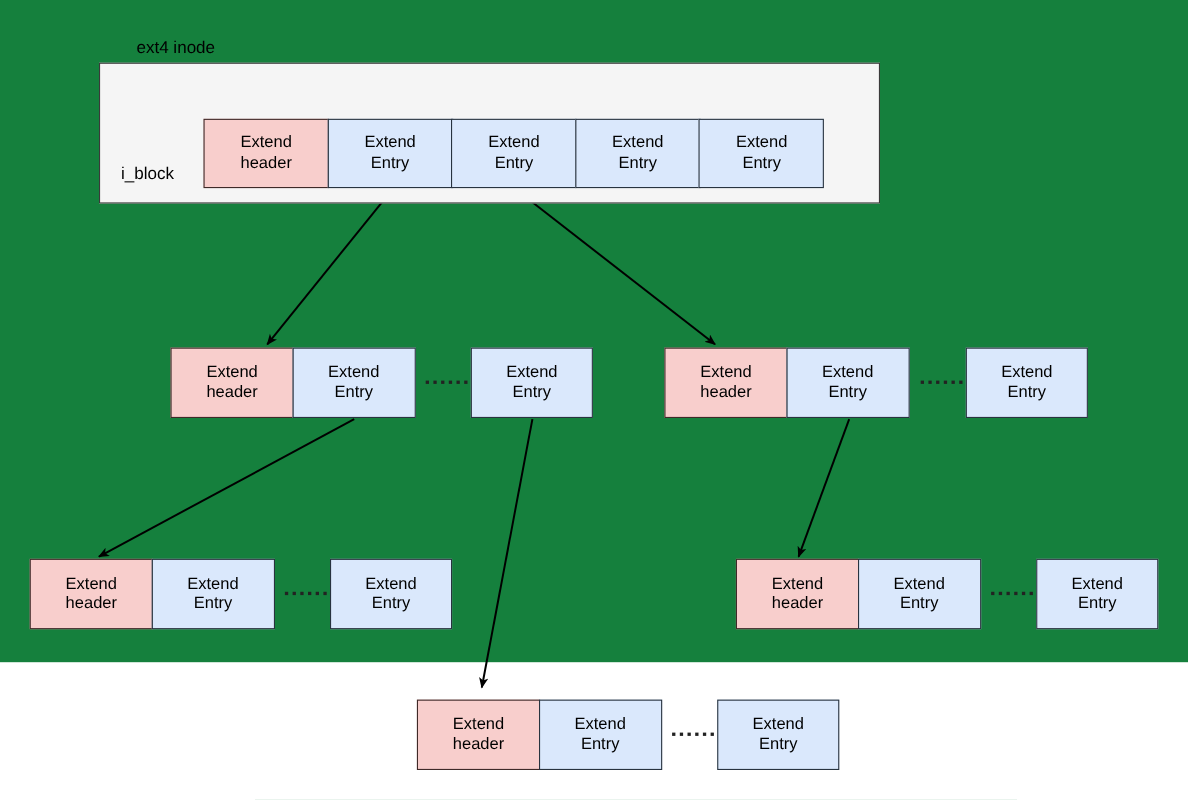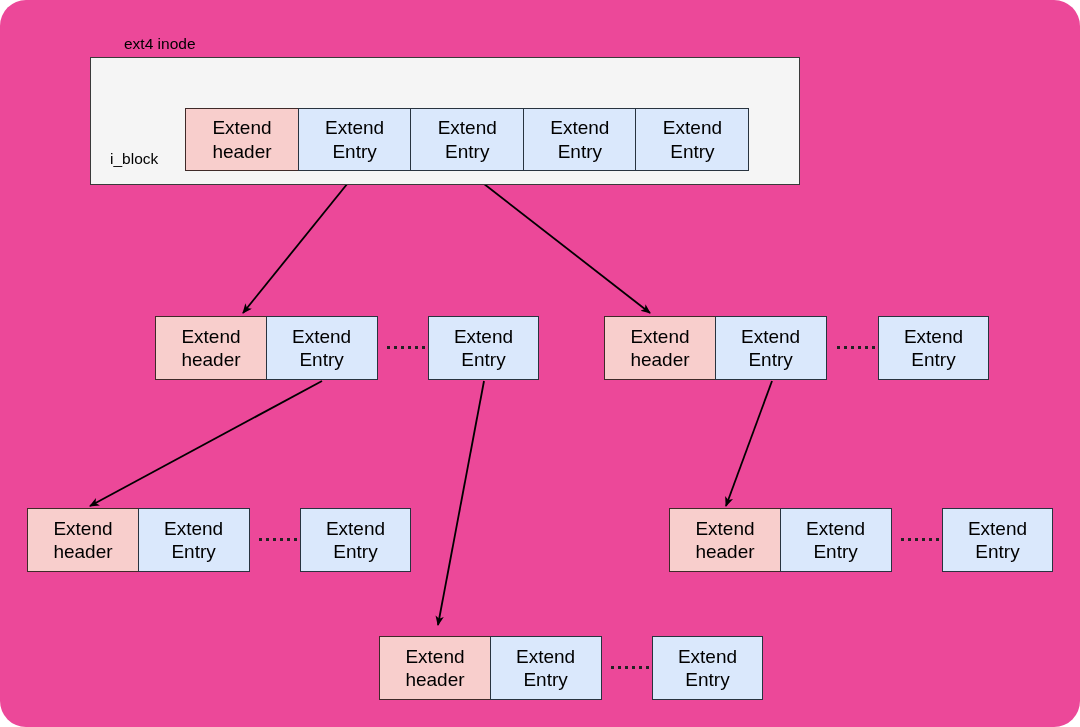--- a/index.html
+++ b/index.html
@@ -10,23 +10,22 @@
   body {
     width: 1080px;
     height: 727px;
     font-family: "Liberation Sans", sans-serif;
     color: #000000;
     overflow: hidden;
   }
   #stage {
     position: relative;
     width: 1080px;
-    height: 727px;
-    background: #ec4899;
-    border-radius: 26px;
+    height: 602px;
+    background: #15803d;
   }
   svg.arrows {
     position: absolute;
     left: 0;
     top: 0;
     width: 1080px;
     height: 727px;
     pointer-events: none;
   }
   .inode-container {
@@ -55,21 +54,21 @@
     display: flex;
     align-items: stretch;
   }
   .cell {
     box-sizing: border-box;
     border: 1.4px solid #28333f;
     display: flex;
     flex-direction: column;
     align-items: center;
     justify-content: center;
-    font-size: 19px;
+    font-size: 15px;
     line-height: 1.22;
     text-align: center;
     white-space: nowrap;
   }
   .cell.header {
     background: #f8cecc;
     border-color: #3f2a28;
   }
   .cell.entry {
     background: #dae8fc;

